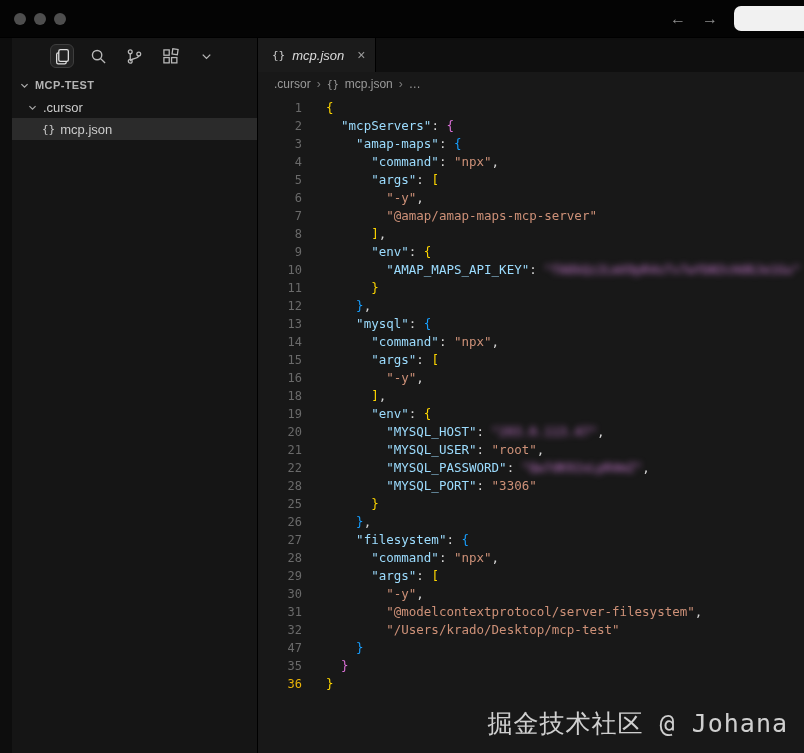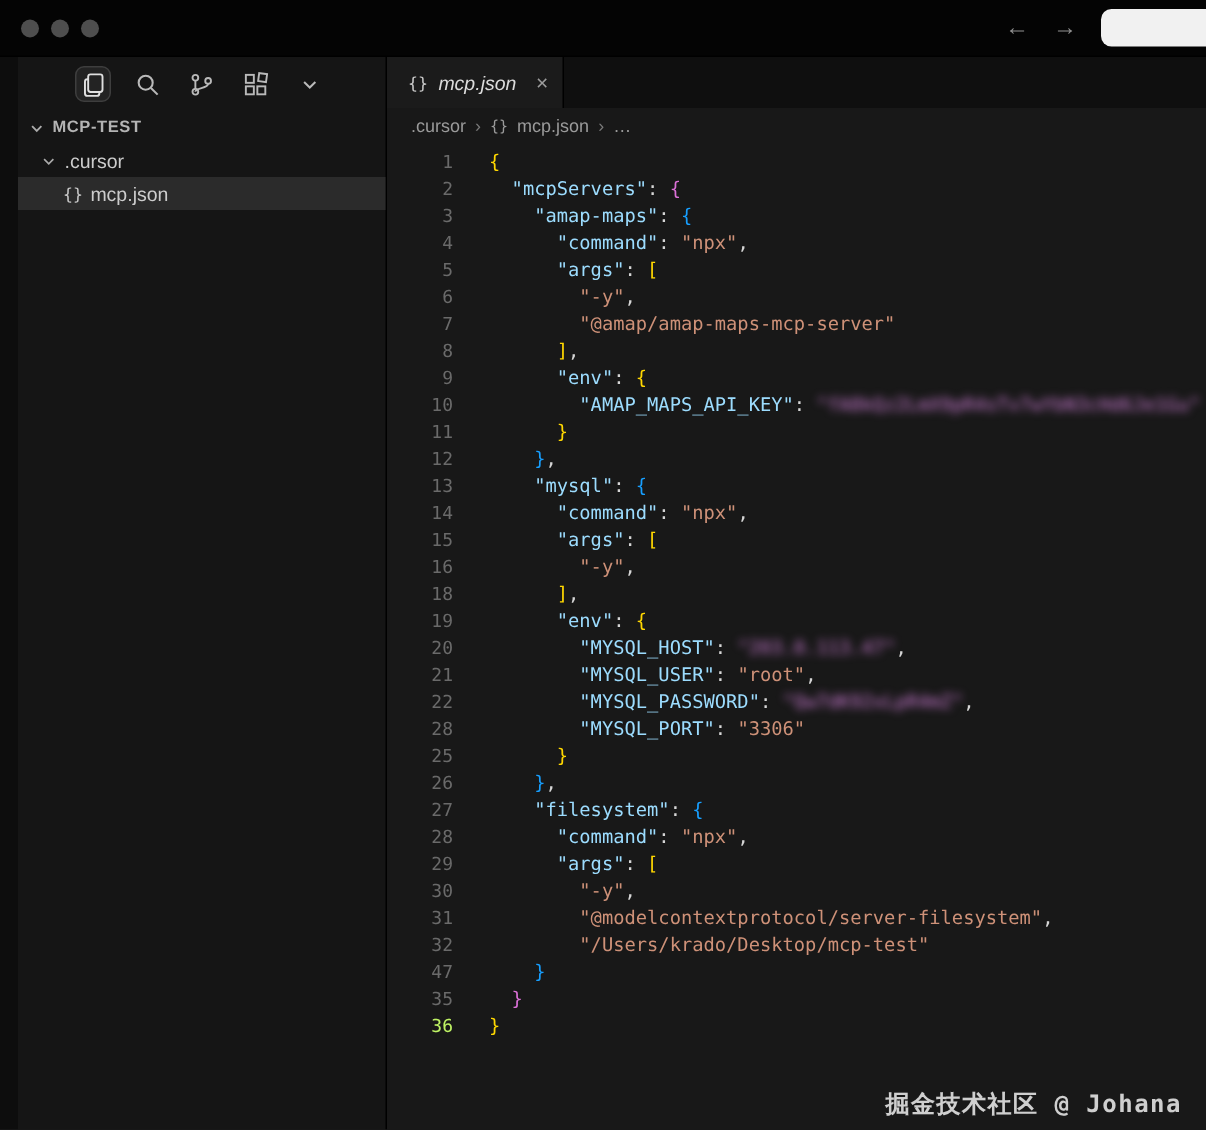--- a/index.html
+++ b/index.html
@@ -50,31 +50,31 @@
   .breadcrumb { height:24px; flex:none; display:flex; align-items:center; gap:6px;
     padding-left:16px; font-size:12px; color:#9a9a9a; }
   .breadcrumb .sep { color:#7a7a7a; font-size:12px; }
   .breadcrumb .json-glyph { font-size:10px; color:#9a9a9a; }
 
   
   .code-area { flex:1; position:relative; overflow:hidden; padding-top:3px;
     font-family:"DejaVu Sans Mono",monospace; font-size:12.5px; line-height:18px; }
   .code-line { display:flex; height:18px; }
   .gutter { flex:0 0 44px; text-align:right; color:#6a6a6a; font-size:12px; }
-  .gutter.active-ln { color:#bef264; }
+  .gutter.active-ln { color:#eab308; }
   .line-content { white-space:pre; padding-left:24px; }
   .tok-key  { color:#9cdcfe; }
   .tok-str  { color:#ce9178; }
   .tok-punc { color:#d6d6d6; }
   .tok-b1   { color:#ffd700; }
   .tok-b2   { color:#da70d6; }
   .tok-b3   { color:#179fff; }
   .tok-blur { color:#c97ad1; filter:blur(3px); }
 
-  .watermark { position:absolute; right:16px; bottom:8px; font-size:16px; font-weight:700;
+  .watermark { position:absolute; right:16px; bottom:20px; font-size:25px; font-weight:400;
     color:rgba(224,224,224,.92); letter-spacing:1px; pointer-events:none; }
 </style>
 </head>
 <body>
 
 <div class="window">
 
   <div class="titlebar">
     <div class="traffic">
       <span class="dot"></span>

